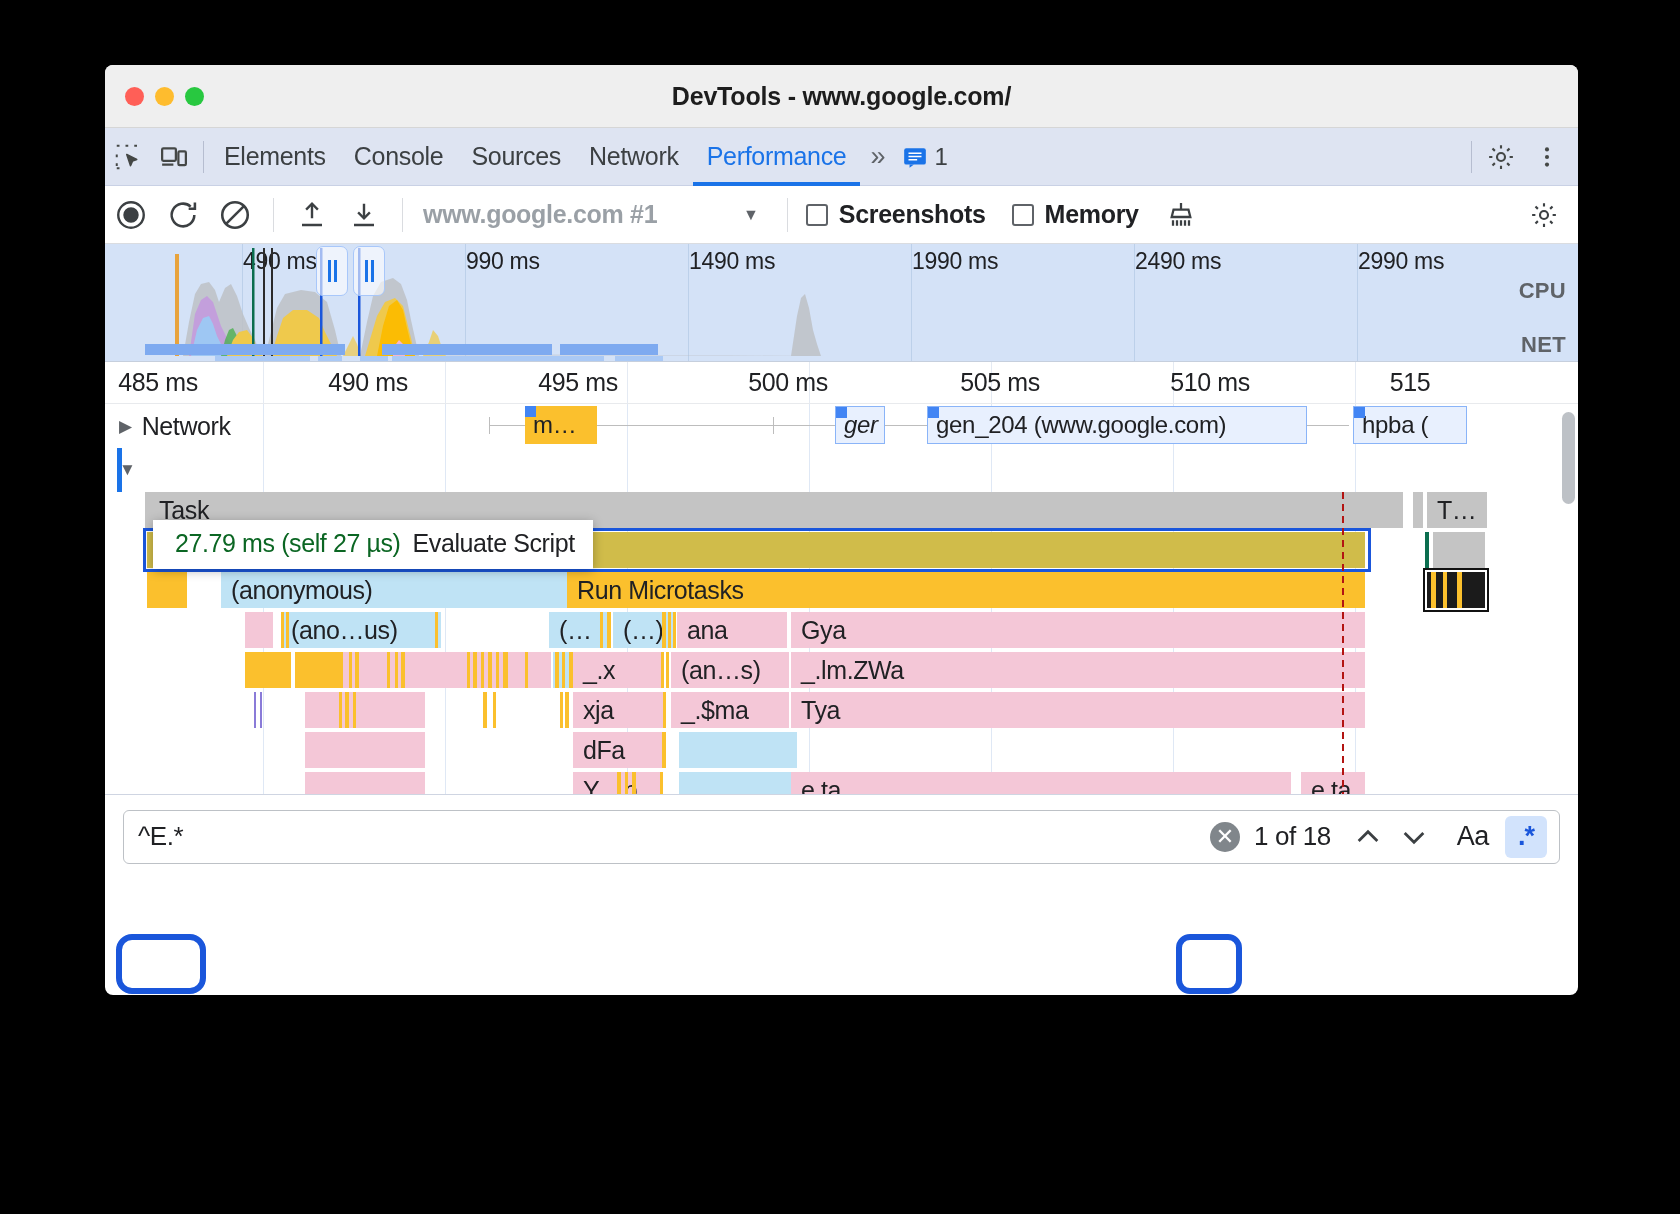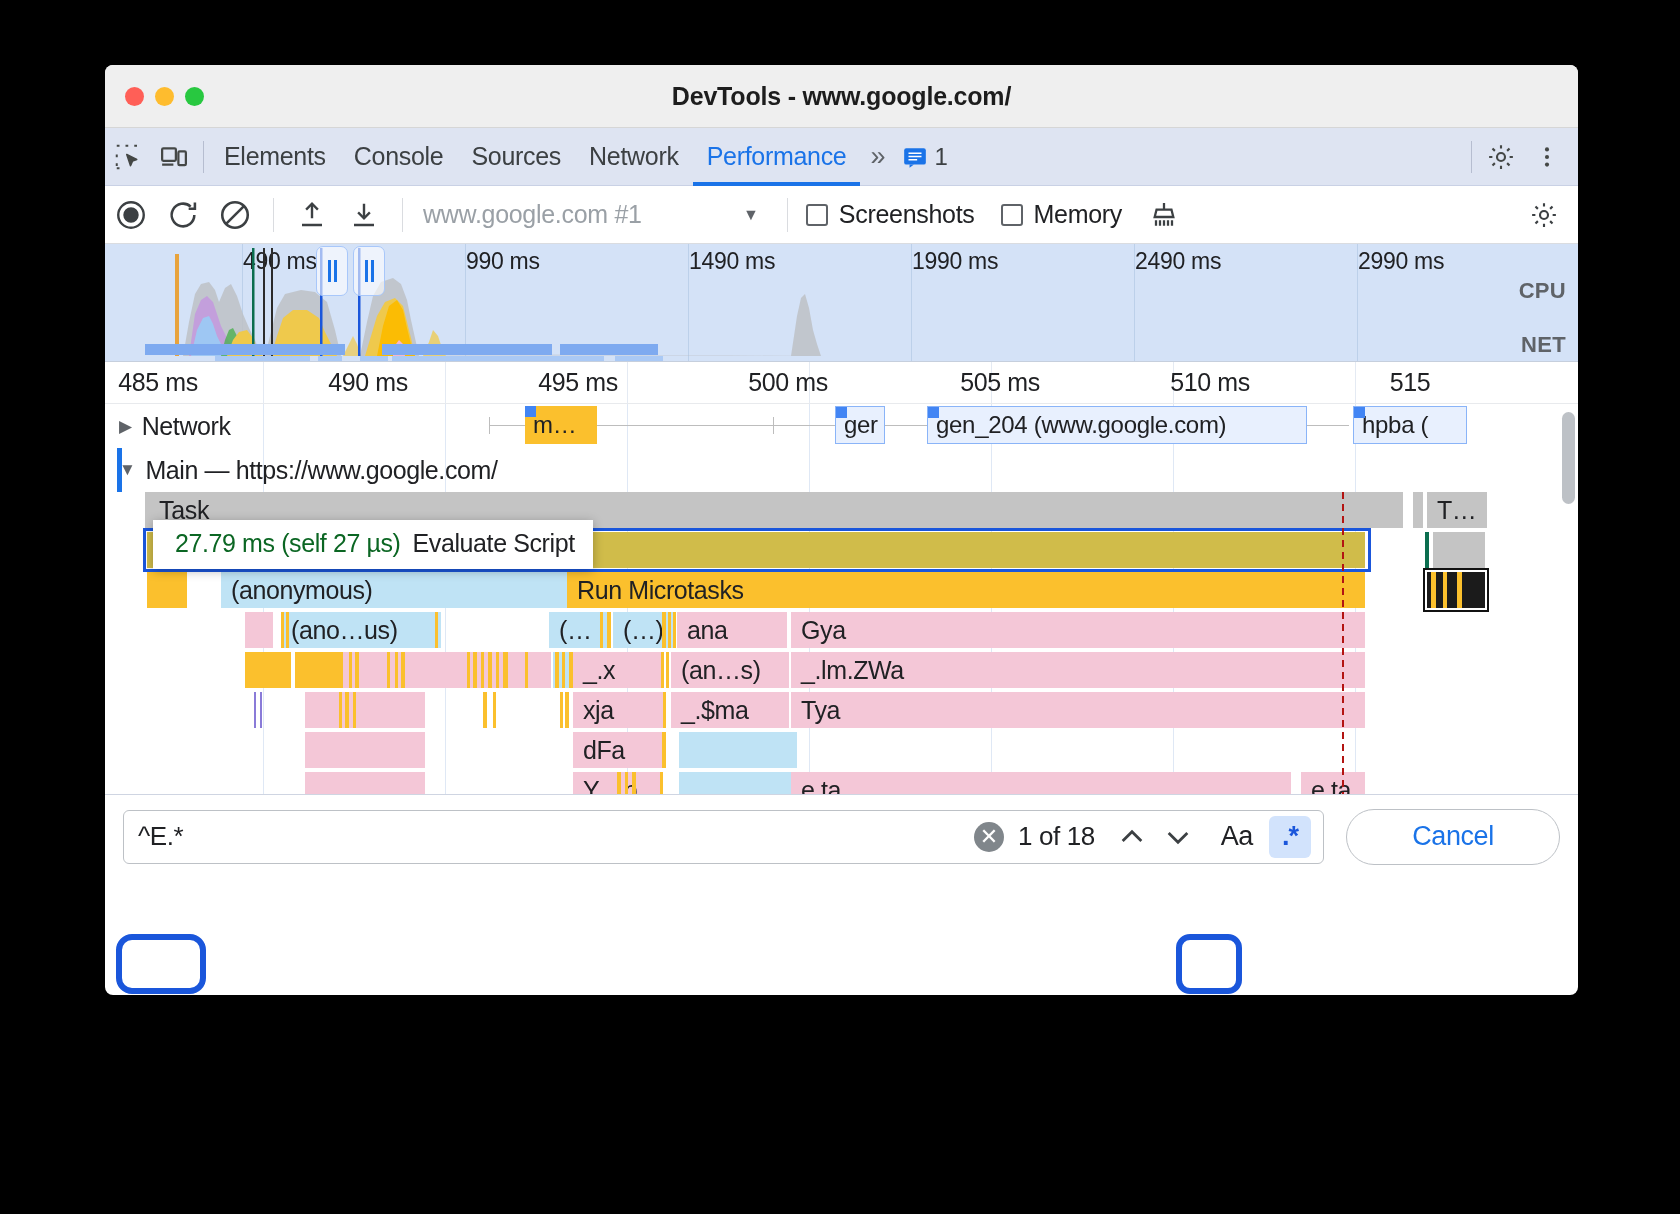--- a/index.html
+++ b/index.html
@@ -68,20 +68,21 @@
   .chev2 { font-size: 27px; color: #5f6368; padding: 0 10px; letter-spacing: -4px; }
   .issues { display: flex; align-items: center; gap: 7px; padding: 0 10px; }
   .issues .num { font-size: 24px; color: #3c4043; }
   .tbright { margin-left: auto; display: flex; align-items: center; padding-right: 8px; }
 
   
   .perfbar {
     height: 58px; background: #fff;
     display: flex; align-items: center;
     border-bottom: 1px solid #dadce0;
+    font-weight: bold;
   }
   .perfbar .iconbtn { width: 52px; height: 50px; }
   .selwrap {
     display: flex; align-items: center; flex: 0 0 auto;
     margin-left: 8px;
   }
   .seltext {
     font-size: 25px; color: #9aa0a6; letter-spacing: -.3px;
     min-width: 310px;
   }
@@ -523,39 +524,38 @@
         <span>Network</span>
       </div>
       <div class="netline" style="left:384px;width:430px;"></div>
       <div class="netcap" style="left:384px;"></div>
       <div class="netcap" style="left:668px;"></div>
       <div class="netbar yellow" style="left:420px;width:72px;">
         <span class="corner"></span>
         <span>m…</span>
       </div>
       <div class="netline" style="left:760px;width:90px;"></div>
-      <div class="netbar blue" style="left:730px;width:50px;">
+      <div class="netbar blue" style="left:730px;width:50px;font-style:italic;">
         <span class="corner"></span>
         <span>ger</span>
       </div>
       <div class="netbar blue" style="left:822px;width:380px;">
         <span class="corner"></span>
         <span>gen_204 (www.google.com)</span>
       </div>
       <div class="netline" style="left:1202px;width:42px;"></div>
       <div class="netbar blue" style="left:1248px;width:114px;">
         <span class="corner"></span>
         <span>hpba (</span>
       </div>
     </div>
 
     <div class="trackrow" style="height:44px;">
       <div class="trackname">
         <span class="tri">▼</span>
-        <span>Main — https://www.google.com/</span>
       </div>
     </div>
     <div style="position:absolute;left:12px;top:44px;width:5px;height:44px;background:#1a73e8;"></div>
 
     <div style="position:absolute;left:0;top:88px;right:0;bottom:0;">
 
       <div class="taskhdr" style="top:0;width:1258px;">
         <span>Task</span>
       </div>
       <div class="fbar fgray" style="left:1322px;top:0;width:60px;">
@@ -741,19 +741,18 @@
         </svg>
       </span>
       <span class="navbtn">
         <svg width="32" height="32" viewBox="0 0 24 24" fill="none" stroke="#3c4043" stroke-width="2.1">
           <path d="M5 9l7 7 7-7"></path>
         </svg>
       </span>
       <span class="aabtn">Aa</span>
       <span class="regexbtn">.*</span>
     </div>
-    <div class="cancelbtn">Cancel</div>
   </div>
 
   <div class="ring" style="left:11px;top:869px;width:90px;height:60px;"></div>
   <div class="ring" style="left:1071px;top:869px;width:66px;height:60px;border-radius:14px;"></div>
 
 </div>
 
 </body></html>

